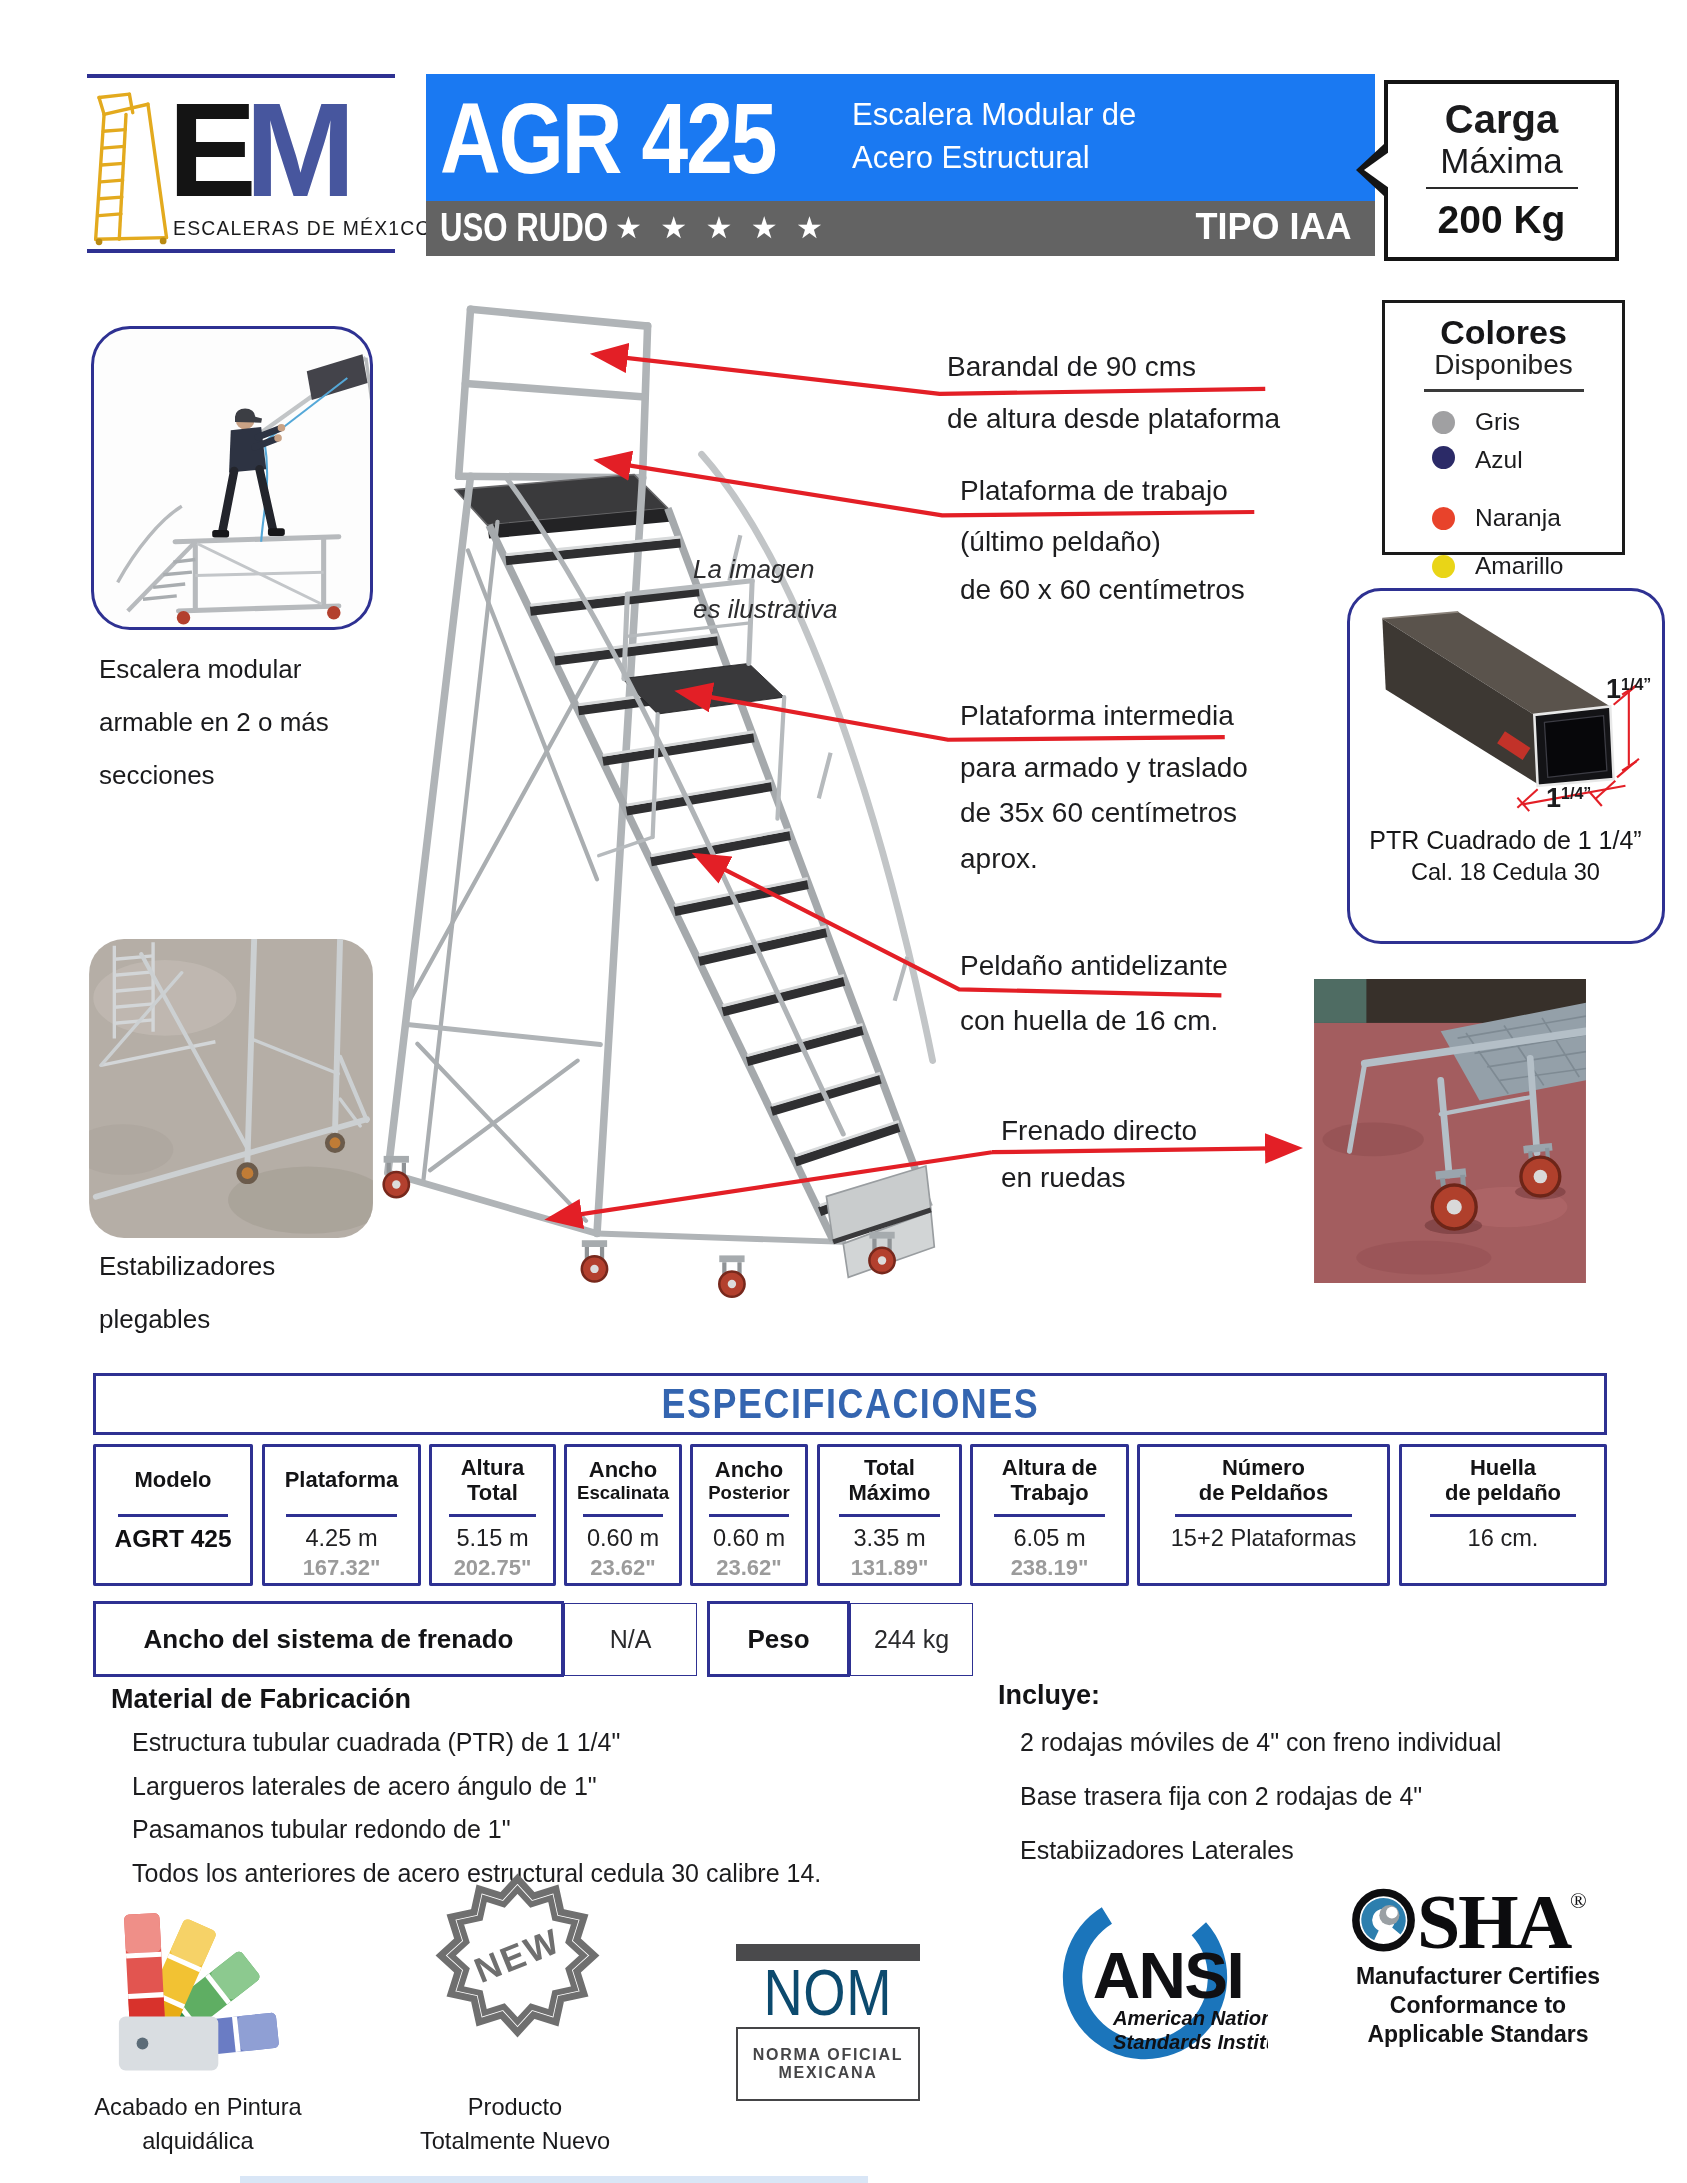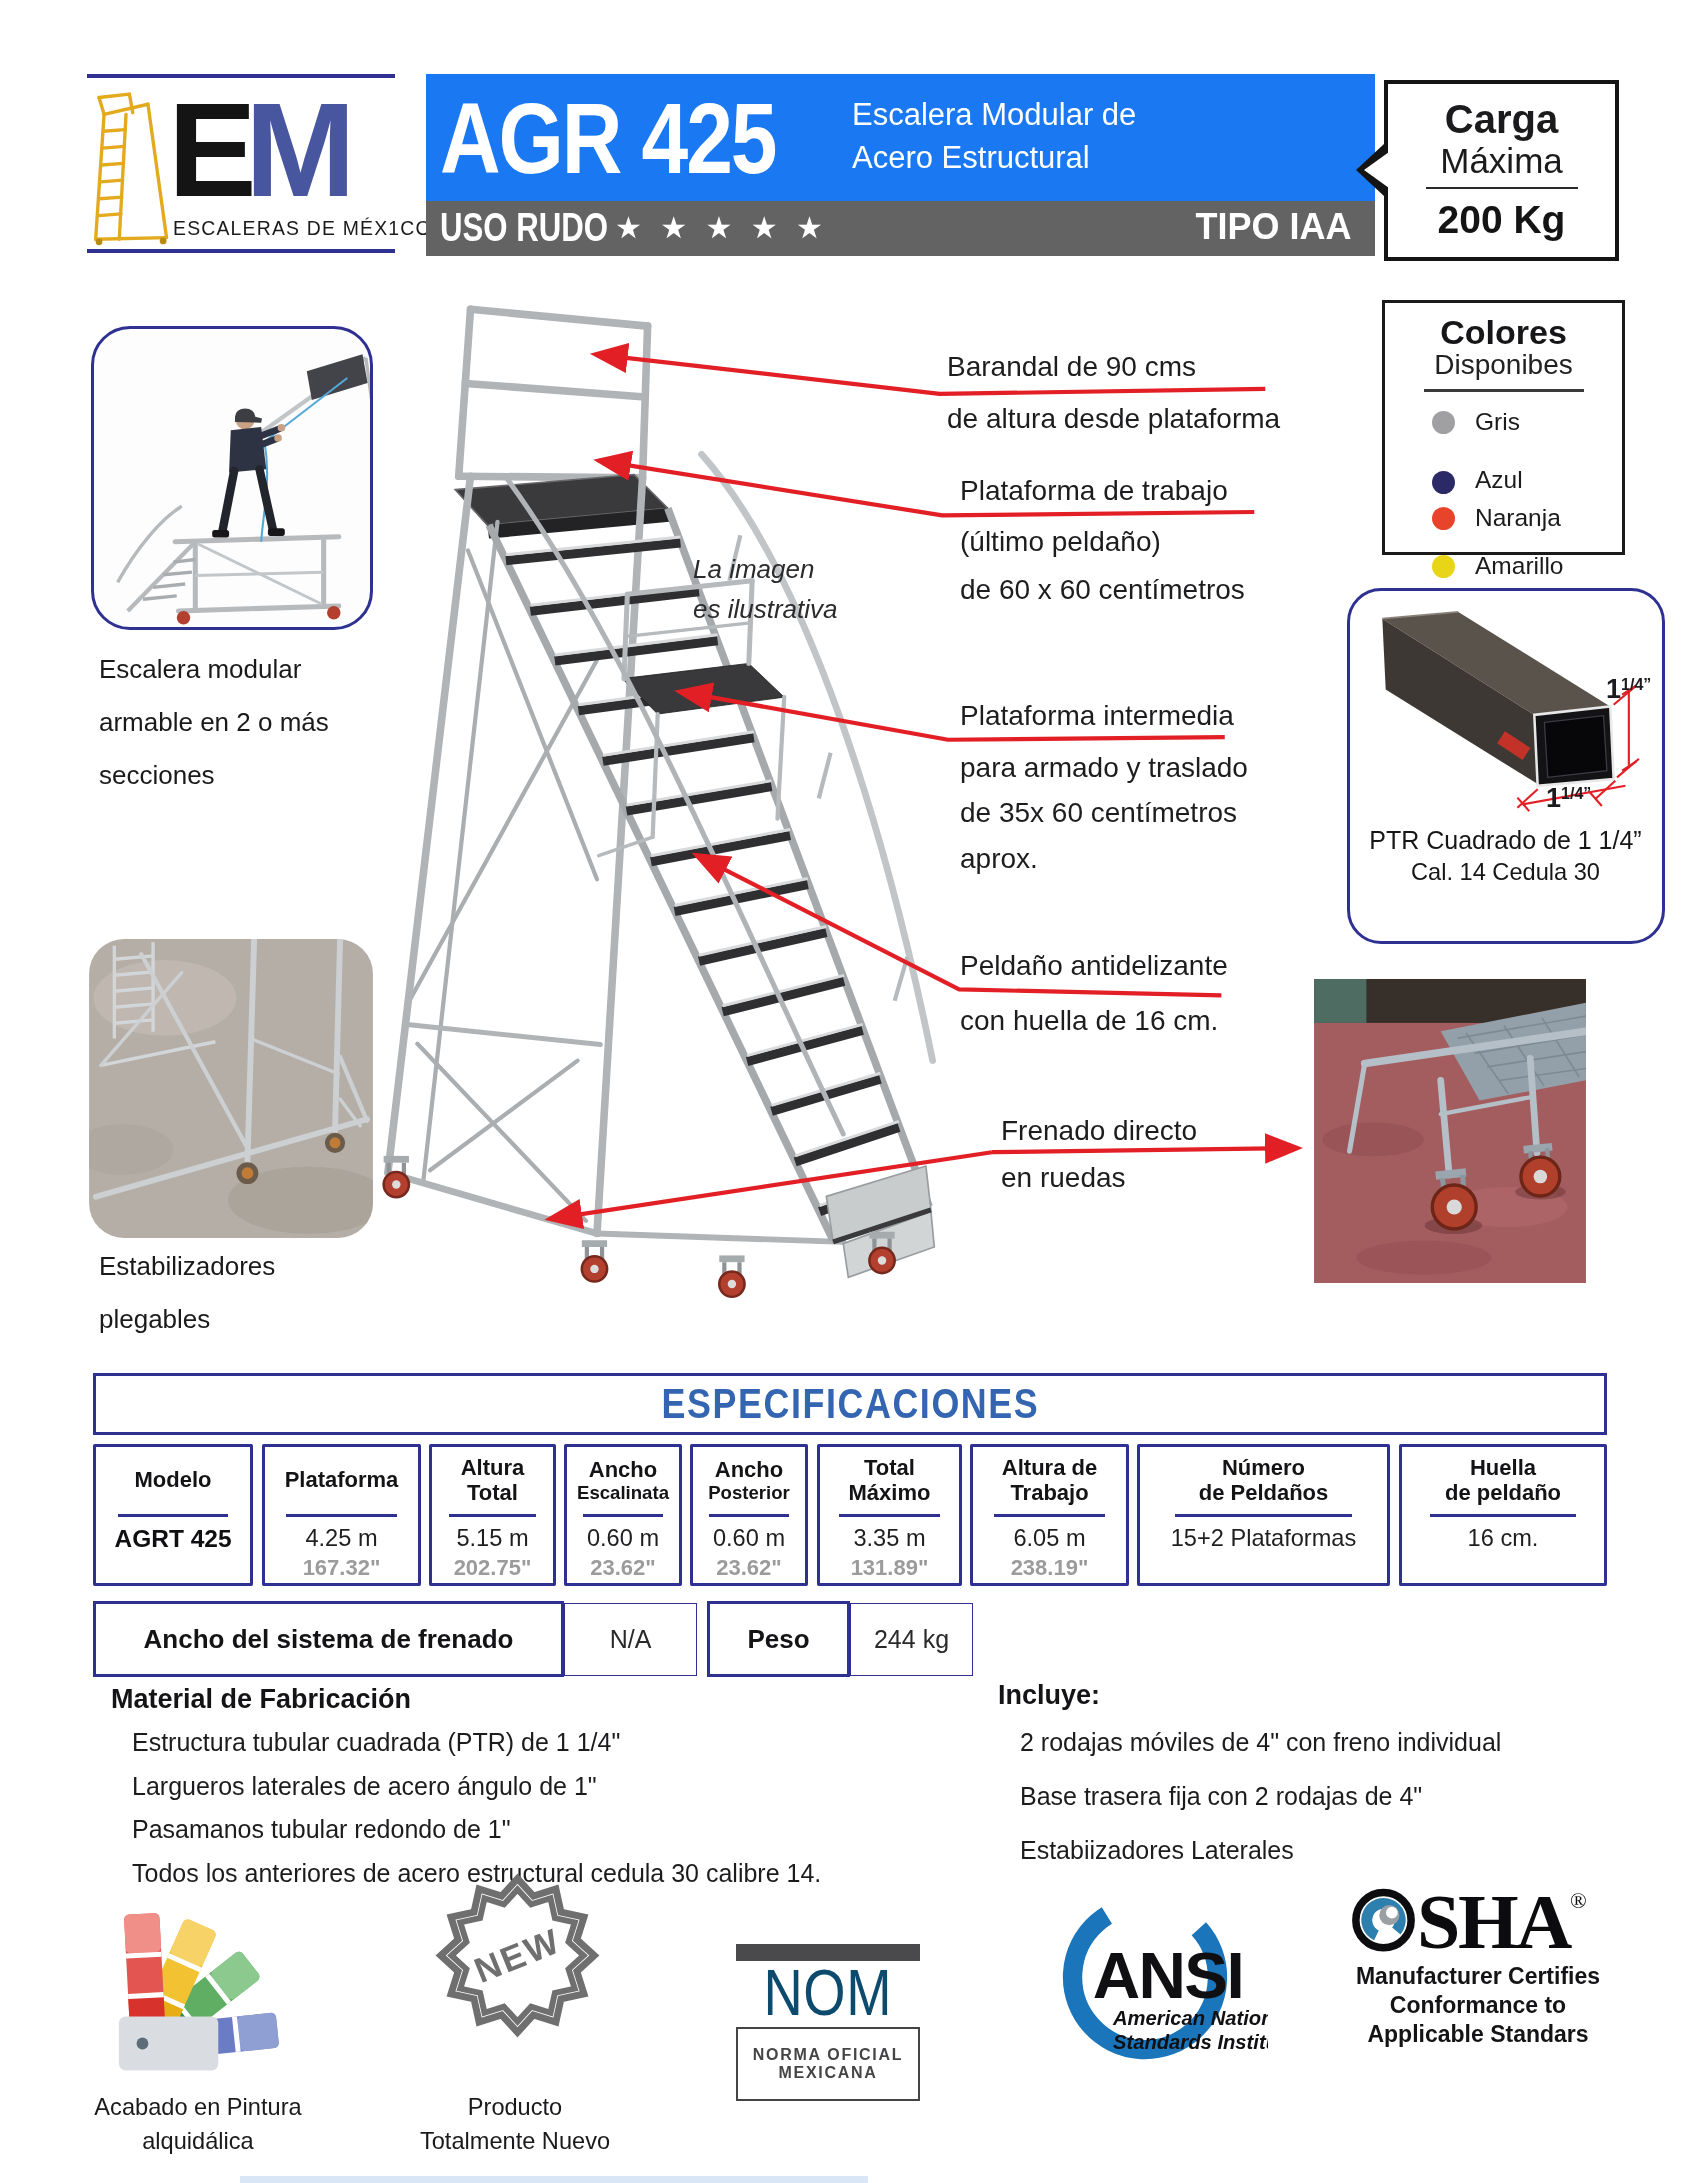--- a/index.html
+++ b/index.html
@@ -87,21 +87,21 @@
   <span class="abs" style="left:1364px;top:152px;width:0;height:0;border-top:18.6px solid transparent;border-bottom:18.6px solid transparent;border-right:25px solid #ffffff;z-index:4"></span>
 
   <div class="abs" style="left:1382px;top:300px;width:243px;height:255px;border:3.4px solid #1a1a1a;box-sizing:border-box;background:#fff;text-align:center;z-index:3">
     <div style="margin-top:10px;font-size:34px;font-weight:800;color:#161618">Colores</div>
     <div style="font-size:28px;margin-top:-3.4px;color:#222">Disponibes</div>
     <div style="width:160px;height:2.5px;background:#3a3a3a;margin:8.4px auto 6.7px"></div>
     <div style="display:flex;align-items:center;gap:20px;padding-left:47px;height:48px">
       <span class="dot" style="background-color: rgb(160, 160, 162);"></span>
       <span style="font-size:24.5px">Gris</span>
     </div>
-    <div style="display:flex;align-items:flex-end;gap:20px;padding-left:47px;height:48px">
+    <div style="display:flex;align-items:flex-start;gap:20px;padding-left:47px;height:48px">
       <span class="dot" style="background-color: rgb(43, 42, 103);"></span>
       <span style="font-size:24.5px">Azul</span>
     </div>
     <div style="display:flex;align-items:center;gap:20px;padding-left:47px;height:48px">
       <span class="dot" style="background-color: rgb(232, 67, 43);"></span>
       <span style="font-size:24.5px">Naranja</span>
     </div>
     <div style="display:flex;align-items:center;gap:20px;padding-left:47px;height:48px">
       <span class="dot" style="background-color: rgb(233, 213, 23);"></span>
       <span style="font-size:24.5px">Amarillo</span>
@@ -130,21 +130,21 @@
       </g>
     </svg>
     <span class="abs" style="left:256px;top:83px;white-space:nowrap">
       <span style="font-size:27px;font-weight:700">1</span><span style="font-size:16px;font-weight:700;vertical-align:7.6px">1/4”</span>
     </span>
     <span class="abs" style="left:196px;top:192px;white-space:nowrap">
       <span style="font-size:27px;font-weight:700">1</span><span style="font-size:16px;font-weight:700;vertical-align:7.6px">1/4”</span>
     </span>
     <div class="abs" style="left:0;top:233px;width:311px;text-align:center;line-height:1.3;color:#161618">
       <span class="blk" style="font-size:25px">PTR Cuadrado de 1 1/4”</span>
-      <span class="blk" style="font-size:23.6px">Cal. 14 Cedula 30</span>
+      <span class="blk" style="font-size:23.6px">Cal. 18 Cedula 30</span>
     </div>
   </div>
 
   <div class="abs" style="left:91px;top:326px;width:282px;height:304px;border:3.4px solid #2e3192;border-radius:39px;box-sizing:border-box;overflow:hidden;background:#fdfdfd">
     <svg width="282" height="304" viewBox="0 0 334 360" fill="none">
       <g stroke="#b7babd" stroke-width="6" stroke-linecap="round">
         <path d="M96,252 L290,246"></path>
           <path d="M120,252 L120,332"></path>
         <path d="M272,248 L272,328"></path>
           <path d="M100,334 L290,328"></path>

